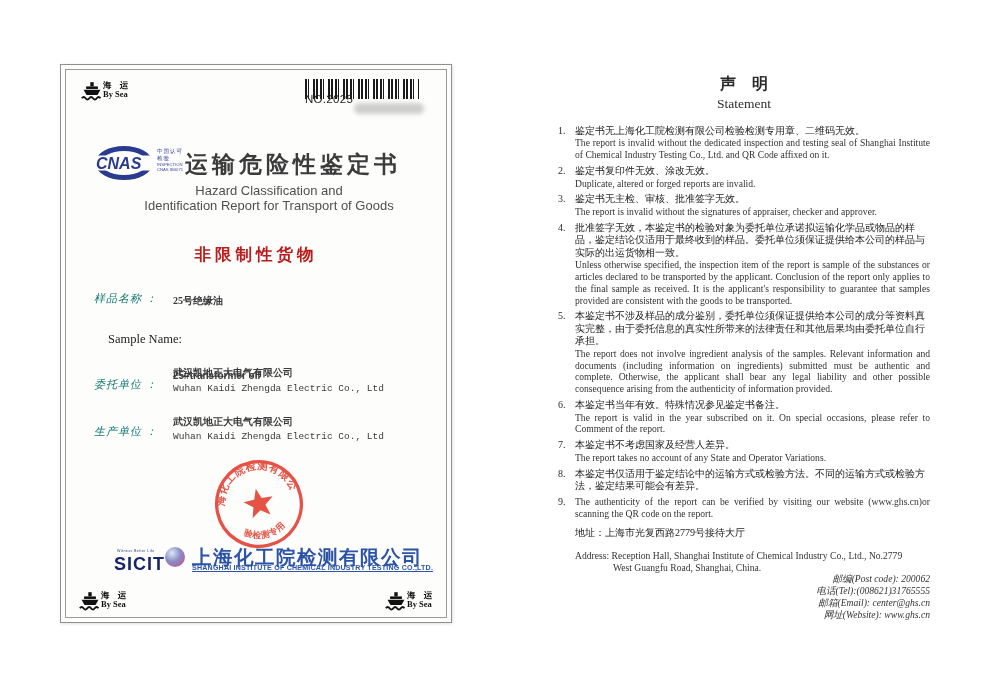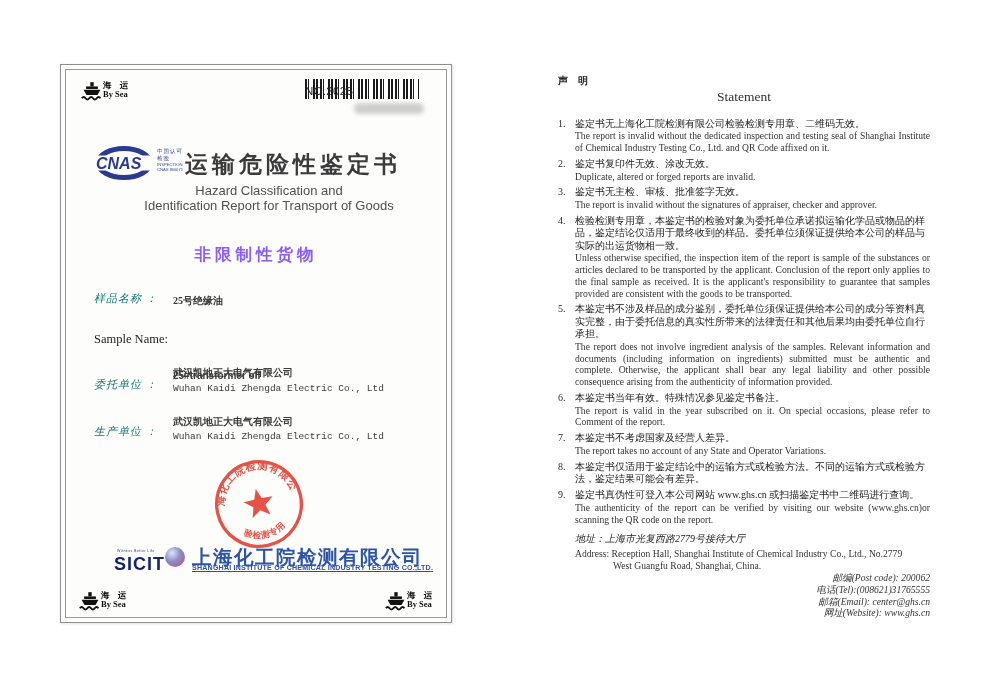--- a/index.html
+++ b/index.html
@@ -25,48 +25,48 @@
   .cnas-side{font-family:"Liberation Sans",sans-serif;color:#3a49a0;line-height:1.25;}
   .cnas-side .l1{font-size:5.5px;letter-spacing:1px;}
   .cnas-side .l2{font-size:5.5px;letter-spacing:1px;}
   .cnas-side .l3{font-size:4.2px;}
   .cnas-side .l4{font-size:4.2px;}
 
   .title-cn{font-size:23px;font-weight:bold;color:#3b3b3b;letter-spacing:4px;text-align:center;
     font-family:"Liberation Serif",serif;}
   .subtitle{width:100%;text-align:center;font-family:"Liberation Sans",sans-serif;color:#4f4f4f;
     font-size:13px;padding-left:26px;box-sizing:border-box;}
-  .category{width:100%;text-align:center;font-size:16.5px;font-weight:bold;color:#8b5cf6;letter-spacing:4px;}
+  .category{width:100%;text-align:center;font-size:16.5px;font-weight:bold;color:#b91c1c;letter-spacing:4px;}
 
   .f-label{font-size:11px;font-weight:normal;font-style:italic;color:#0f766e;letter-spacing:1px;}
   .f-label-en{font-size:12.5px;color:#222;}
   .f-val-cn{font-size:10px;color:#3a3a3a;font-weight:600;text-align:right;}
   .f-val-sans{font-size:10px;color:#3c3c3c;font-family:"Liberation Sans",sans-serif;font-weight:600;margin-top:36px;}
   .f-val-mono{font-size:9.5px;color:#3a3a3a;font-family:"Liberation Mono",monospace;}
 
   .seal{opacity:.88;}
 
   .sicit-tag{font-size:3.6px;color:#31407e;font-family:"Liberation Sans",sans-serif;letter-spacing:.4px;}
   .sicit-word{font-size:18px;font-weight:800;color:#16246b;letter-spacing:1px;font-family:"Liberation Sans",sans-serif;}
   .sicit-sphere{width:20px;height:20px;border-radius:50%;
     background:radial-gradient(circle at 35% 30%,#dbe7f4 0%,#8a8cc6 45%,#a96ba4 72%,#7c4a82 100%);}
   .org-cn{font-size:19.5px;font-weight:bold;color:#2b53a7;letter-spacing:1.5px;white-space:nowrap;}
   .org-en{font-size:7.1px;font-weight:bold;color:#2b53a7;font-family:"Liberation Sans",sans-serif;white-space:nowrap;letter-spacing:.2px;}
 
   
   .stmt-page{position:absolute;left:558px;top:74px;width:372px;}
-  .stmt-title-cn{text-align:left;font-size:10px;font-weight:bold;color:#2a2a2a;white-space:pre;}
+  .stmt-title-cn{text-align:center;font-size:16px;font-weight:bold;color:#2a2a2a;white-space:pre;}
   .stmt-title-en{text-align:center;font-size:13.5px;color:#2f2f2f;margin-top:1px;}
   .stmt-list{margin-top:13px;}
   .stmt-item{position:relative;padding-left:17px;margin-bottom:4px;}
   .stmt-item .no{position:absolute;left:0;top:0;font-size:10px;color:#2a2a2a;}
   .stmt-item .cn{font-size:10px;color:#222;line-height:1.24;font-weight:500;}
   .stmt-item .en{font-size:9.6px;color:#333;line-height:1.24;text-align:justify;}
   .stmt-footer{padding-left:17px;margin-top:7px;line-height:1.24;}
-  .stmt-footer .cnline{font-size:10px;font-style:italic;color:#222;margin-bottom:3px;}
+  .stmt-footer .cnline{font-size:10px;color:#222;margin-bottom:10px;}
   .stmt-footer .enline{font-size:9.6px;color:#333;}
   .stmt-footer .indent{padding-left:38px;}
   .stmt-footer .contact{font-size:9.6px;color:#333;font-style:italic;text-align:right;}
 </style>
 </head>
 <body>
 
 <div class="cert-page">
   <div class="cert-inner"></div>
 
@@ -79,21 +79,21 @@
         <path d="M1 20 q2.2 -3 4.4 0 t4.4 0 t4.4 0 t4.4 0 t4.4 0" fill="none" stroke="#111" stroke-width="2.2"></path>
       </svg>
     </span>
     <span class="bl">
       <div class="cn">海 运</div>
       <div class="en">By Sea</div>
     </span>
   </div>
 
   <div class="abs barcode" style="left:244px;top:14px;"></div>
-  <div class="abs cert-no" style="left:244px;top:20px;">NO.2025</div>
+  <div class="abs cert-no" style="left:244px;top:28px;">NO.2025</div>
   <div class="abs no-blur" style="left:293px;top:38px;width:70px;height:11px;"></div>
 
   <div class="abs" style="left:32px;top:80px;">
     <svg width="60" height="36" viewBox="0 0 60 36">
       <ellipse cx="31" cy="18" rx="26" ry="14.5" fill="none" stroke="#2a3b8f" stroke-width="5"></ellipse>
       <rect x="0" y="10.5" width="60" height="15" fill="#fdfdfc"></rect>
       <text x="3" y="24" font-family="Liberation Sans, sans-serif" font-size="16" font-style="italic" font-weight="bold" fill="#2a3b8f">CNAS</text>
     </svg>
   </div>
   <div class="abs cnas-side" style="left:96px;top:83px;">
@@ -105,21 +105,21 @@
 
   <div class="abs title-cn" style="left:124px;top:84px;width:216px;">运输危险性鉴定书</div>
   <div class="abs subtitle" style="left:0;top:118px;">Hazard Classification and</div>
   <div class="abs subtitle" style="left:0;top:133px;">Identification Report for Transport of Goods</div>
 
   <div class="abs category" style="left:0;top:179px;">非限制性货物</div>
 
   <div class="abs f-label" style="left:33px;top:226px;">样品名称 ：</div>
   <div class="abs f-val-cn" style="left:112px;top:229px;">25号绝缘油</div>
 
-  <div class="abs f-label-en" style="left:33px;top:267px;">Sample Name:</div>
+  <div class="abs f-label-en" style="left:47px;top:267px;">Sample Name:</div>
   <div class="abs f-val-sans" style="left:112px;top:269px;">25#transformer oil</div>
 
   <div class="abs f-label" style="left:33px;top:312px;">委托单位 ：</div>
   <div class="abs f-val-cn" style="left:112px;top:301px;">武汉凯地正大电气有限公司</div>
   <div class="abs f-val-mono" style="left:112px;top:318px;">Wuhan Kaidi Zhengda Electric Co., Ltd</div>
 
   <div class="abs f-label" style="left:33px;top:359px;">生产单位 ：</div>
   <div class="abs f-val-cn" style="left:112px;top:350px;">武汉凯地正大电气有限公司</div>
   <div class="abs f-val-mono" style="left:112px;top:366px;">Wuhan Kaidi Zhengda Electric Co., Ltd</div>
 
@@ -195,21 +195,21 @@
       </div>
 
       <div class="stmt-item">
         <span class="no">3.</span>
         <div class="cn">鉴定书无主检、审核、批准签字无效。</div>
         <div class="en">The report is invalid without the signatures of appraiser, checker and approver.</div>
       </div>
 
       <div class="stmt-item">
         <span class="no">4.</span>
-        <div class="cn">检验检测专用章，本鉴定书的检验对象为委托单位承诺拟运输化学品或物品的样品，鉴定结论仅适用于最终收到的样品。委托单位须保证提供给本公司的样品与实际的出运货物相一致。</div>
+        <div class="cn">批准签字无效，本鉴定书的检验对象为委托单位承诺拟运输化学品或物品的样品，鉴定结论仅适用于最终收到的样品。委托单位须保证提供给本公司的样品与实际的出运货物相一致。</div>
         <div class="en">Unless otherwise specified, the inspection item of the report is sample of the substances or articles declared to be transported by the applicant. Conclusion of the report only applies to the final sample as received. It is the applicant's responsibility to guarantee that samples provided are consistent with the goods to be transported.</div>
       </div>
 
       <div class="stmt-item">
         <span class="no">5.</span>
         <div class="cn">本鉴定书不涉及样品的成分鉴别，委托单位须保证提供给本公司的成分等资料真实完整，由于委托信息的真实性所带来的法律责任和其他后果均由委托单位自行承担。</div>
         <div class="en">The report does not involve ingredient analysis of the samples. Relevant information and documents (including information on ingredients) submitted must be authentic and complete. Otherwise, the applicant shall bear any legal liability and other possible consequence arising from the authenticity of information provided.</div>
       </div>
 
       <div class="stmt-item">
@@ -224,21 +224,20 @@
         <div class="en">The report takes no account of any State and Operator Variations.</div>
       </div>
 
       <div class="stmt-item">
         <span class="no">8.</span>
         <div class="cn">本鉴定书仅适用于鉴定结论中的运输方式或检验方法。不同的运输方式或检验方法，鉴定结果可能会有差异。</div>
       </div>
 
       <div class="stmt-item">
         <span class="no">9.</span>
-        <div class="cn">鉴定书真伪性可登入本公司网站 www.ghs.cn 或扫描鉴定书中二维码进行查询。</div>
         <div class="en">The authenticity of the report can be verified by visiting our website (www.ghs.cn)or scanning the QR code on the report.</div>
       </div>
 
     </div>
 
   <div class="stmt-footer">
     <div class="cnline">地址：上海市光复西路2779号接待大厅</div>
     <div class="enline">Address: Reception Hall, Shanghai Institute of Chemical Industry Co., Ltd., No.2779</div>
     <div class="enline indent">West Guangfu Road, Shanghai, China.</div>
     <div class="contact">邮编(Post code): 200062</div>

